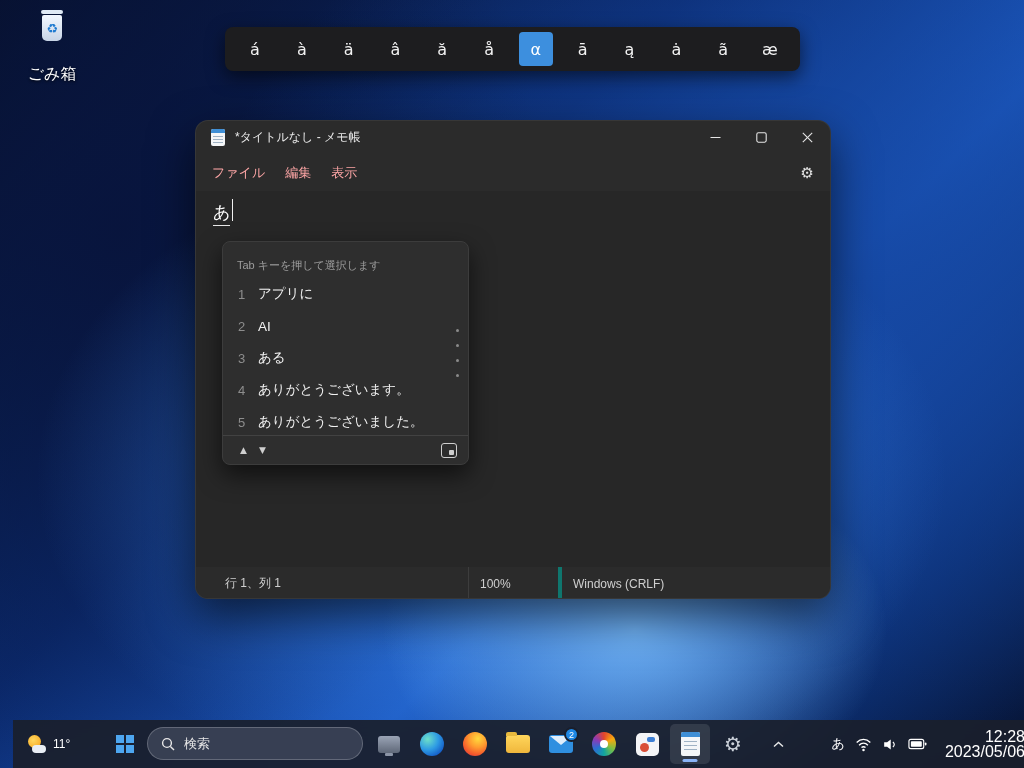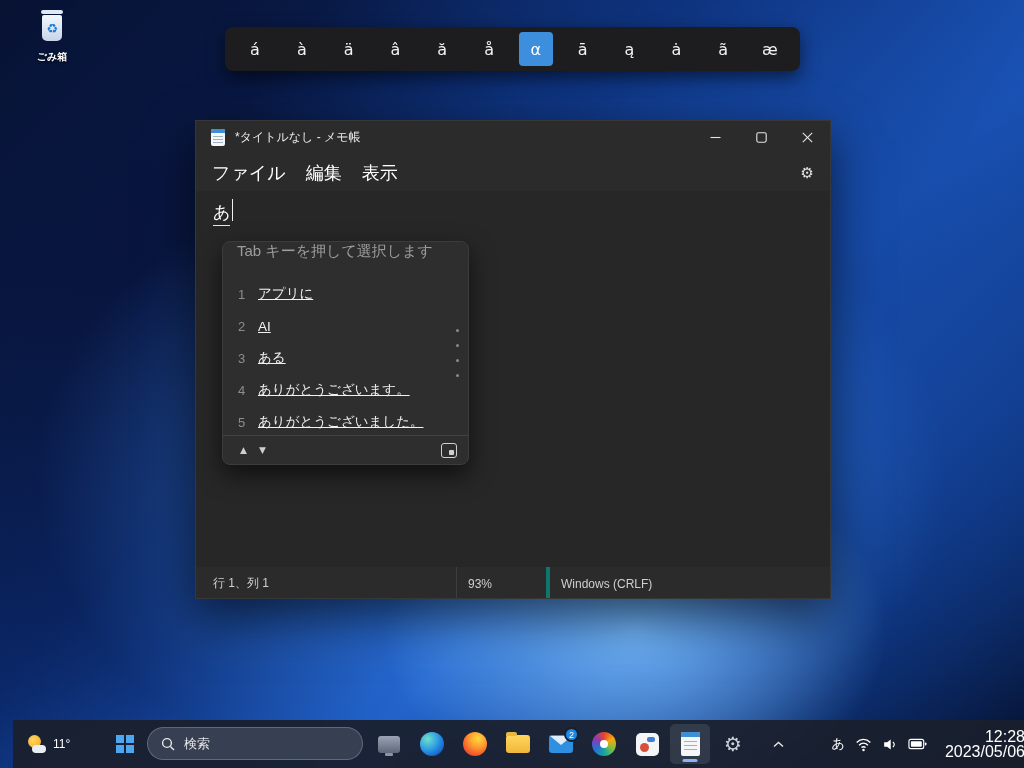--- a/index.html
+++ b/index.html
@@ -15,67 +15,67 @@
   }
 
   
   .desk-icon { position:absolute; left:26px; top:10px; width:52px; text-align:center; }
   .bin-art { width:30px; height:34px; margin:0 auto; position:relative; }
   .bin-lid { width:22px; height:4px; background:#dfe9f5; border-radius:2px; margin:0 auto; }
   .bin-body { width:20px; height:26px; margin:1px auto 0; border-radius:2px 2px 5px 5px;
               background:linear-gradient(180deg,#f2f7ff,#c7d4e6); display:flex;
               align-items:center; justify-content:center; }
   .bin-glyph { color:#1f7ad0; font-size:13px; font-family:"DejaVu Sans",sans-serif; }
-  .desk-label { margin-top:6px; font-size:10px; color:#fff; text-shadow:0 1px 3px rgba(0,0,0,.9);font-weight:bold; }
+  .desk-label { margin-top:20px; font-size:16px; color:#fff; text-shadow:0 1px 3px rgba(0,0,0,.9); }
 
   
   .accent-bar { position:absolute; left:225px; top:27px; width:575px; height:44px;
     background:#1d1d1f; border-radius:8px; box-shadow:0 6px 18px rgba(0,0,0,.55);
     display:flex; align-items:center; justify-content:space-between; padding:0 13px; }
   .acc-cell { width:34px; height:34px; display:flex; align-items:center; justify-content:center;
     color:#f2f2f2; font-size:16px; border-radius:4px; font-family:"DejaVu Sans",sans-serif; }
   .acc-cell.sel { background:#3d8fde; color:#fff; }
 
   
   .np-win { position:absolute; left:195px; top:120px; width:636px; height:479px;
-    background:#2b2b2b; border-radius:0; overflow:hidden;
+    background:#2b2b2b; border-radius:13px; overflow:hidden;
     box-shadow:0 18px 45px rgba(0,0,0,.6); border:1px solid rgba(255,255,255,.06); }
   .np-titlebar { height:33px; display:flex; align-items:center; padding-left:15px; }
   .np-mini-ico { width:14px; height:17px; background:#f4f6f8; border-radius:2px; position:relative; flex:0 0 auto; }
   .np-mini-ico::before { content:""; position:absolute; left:0; top:0; right:0; height:4px;
     background:#3f8fd6; border-radius:2px 2px 0 0; }
   .np-mini-ico::after { content:""; position:absolute; left:2px; right:2px; top:7px; height:7px;
     background:repeating-linear-gradient(180deg,#9fb2c4 0 1px,transparent 1px 3px); }
   .np-title { margin-left:10px; font-size:12px; color:#ececec; }
   .np-ctrls { margin-left:auto; display:flex; height:33px; }
   .np-ctrl { width:46px; height:33px; display:flex; align-items:center; justify-content:center; background:transparent; border:none; }
   .np-menubar { height:37px; display:flex; align-items:center; padding-left:6px; }
-  .np-menu-item { padding:6px 10px; font-size:18px; color:#ffffff; border-radius:4px; }
+  .np-menu-item { padding:6px 10px; font-size:13px; color:#fca5a5; border-radius:4px; }
   .np-gear { margin-left:auto; margin-right:16px; font-size:15px; color:#e2e2e2;
     font-family:"DejaVu Sans",sans-serif; }
   .np-editor { position:relative; height:376px; background:#272727; }
   .np-compose { position:absolute; left:17px; top:10px; font-size:17px; color:#fff;
     border-bottom:1px solid #e8e8e8; padding-bottom:1px; }
   .np-caret { position:absolute; left:36px; top:8px; width:1px; height:22px; background:#f0f0f0; }
-  .np-statusbar { height:33px; display:flex; align-items:stretch; background:#2b2b2b; font-size:12px; color:#cfcfcf; }
+  .np-statusbar { height:33px; display:flex; align-items:stretch; background:#2b2b2b; font-size:12px; color:#cfcfcf;padding-left:12px; }
   .st-seg { display:flex; align-items:center; }
   .st-1 { width:260px; padding-left:17px; }
   .st-2 { width:90px; padding-left:11px; border-left:1px solid #3d3d3d; }
   .st-3 { width:145px; padding-left:11px; border-left:4px solid #0f766e; }
   .st-4 { flex:1; padding-left:25px; border-left:1px solid #3d3d3d; }
 
   
   .ime-pop { position:absolute; left:222px; top:241px; width:247px; height:224px;
     background:#2e2e2e; border:1px solid #3c3c3c; border-radius:8px;
     box-shadow:0 10px 24px rgba(0,0,0,.6); z-index:5; }
-  .ime-hint { position:absolute; left:14px; top:0; font-size:15px; color:#9c9c9c; }
+  .ime-hint { position:absolute; left:14px; top:16px; font-size:11px; color:#9c9c9c; }
   .ime-list { position:absolute; left:0; top:36px; right:0; }
   .ime-row { height:32px; display:flex; align-items:center; padding-left:15px; }
   .ime-n { width:16px; color:#8d8d8d; font-size:13px; }
-  .ime-t { color:#f1f1f1; font-size:13.5px; margin-left:4px;text-decoration:underline; }
+  .ime-t { color:#f1f1f1; font-size:13.5px; margin-left:4px; }
   .ime-dots { position:absolute; right:9px; top:87px; display:flex; flex-direction:column; gap:12px; }
   .ime-dot { width:3px; height:3px; border-radius:50%; background:#8a8a8a; }
   .ime-foot { position:absolute; left:0; right:0; bottom:0; height:29px;
     border-top:1px solid #424242; display:flex; align-items:center; padding:0 11px; }
   .ime-pg { background:none; border:none; color:#cfcfcf; font-size:9px; padding:0 6px;
     font-family:"DejaVu Sans",sans-serif; }
   .ime-pad { margin-left:auto; width:16px; height:15px; border:1.4px solid #cfcfcf; border-radius:3px; position:relative; }
   .ime-pad::after { content:""; position:absolute; right:2px; bottom:2px; width:5px; height:5px; background:#cfcfcf; border-radius:1px; }
 
   
@@ -197,21 +197,21 @@
       <span class="np-gear">⚙</span>
     </div>
 
     <div class="np-editor">
       <span class="np-compose">あ</span>
       <span class="np-caret"></span>
     </div>
 
     <div class="np-statusbar">
       <div class="st-seg st-1">行 1、列 1</div>
-      <div class="st-seg st-2">93%</div>
+      <div class="st-seg st-2">100%</div>
       <div class="st-seg st-3">Windows (CRLF)</div>
     </div>
   </div>
 
   <div class="ime-pop">
     <div class="ime-hint">Tab キーを押して選択します</div>
     <div class="ime-list">
       <div class="ime-row">
         <span class="ime-n">1</span>
         <span class="ime-t">アプリに</span>

